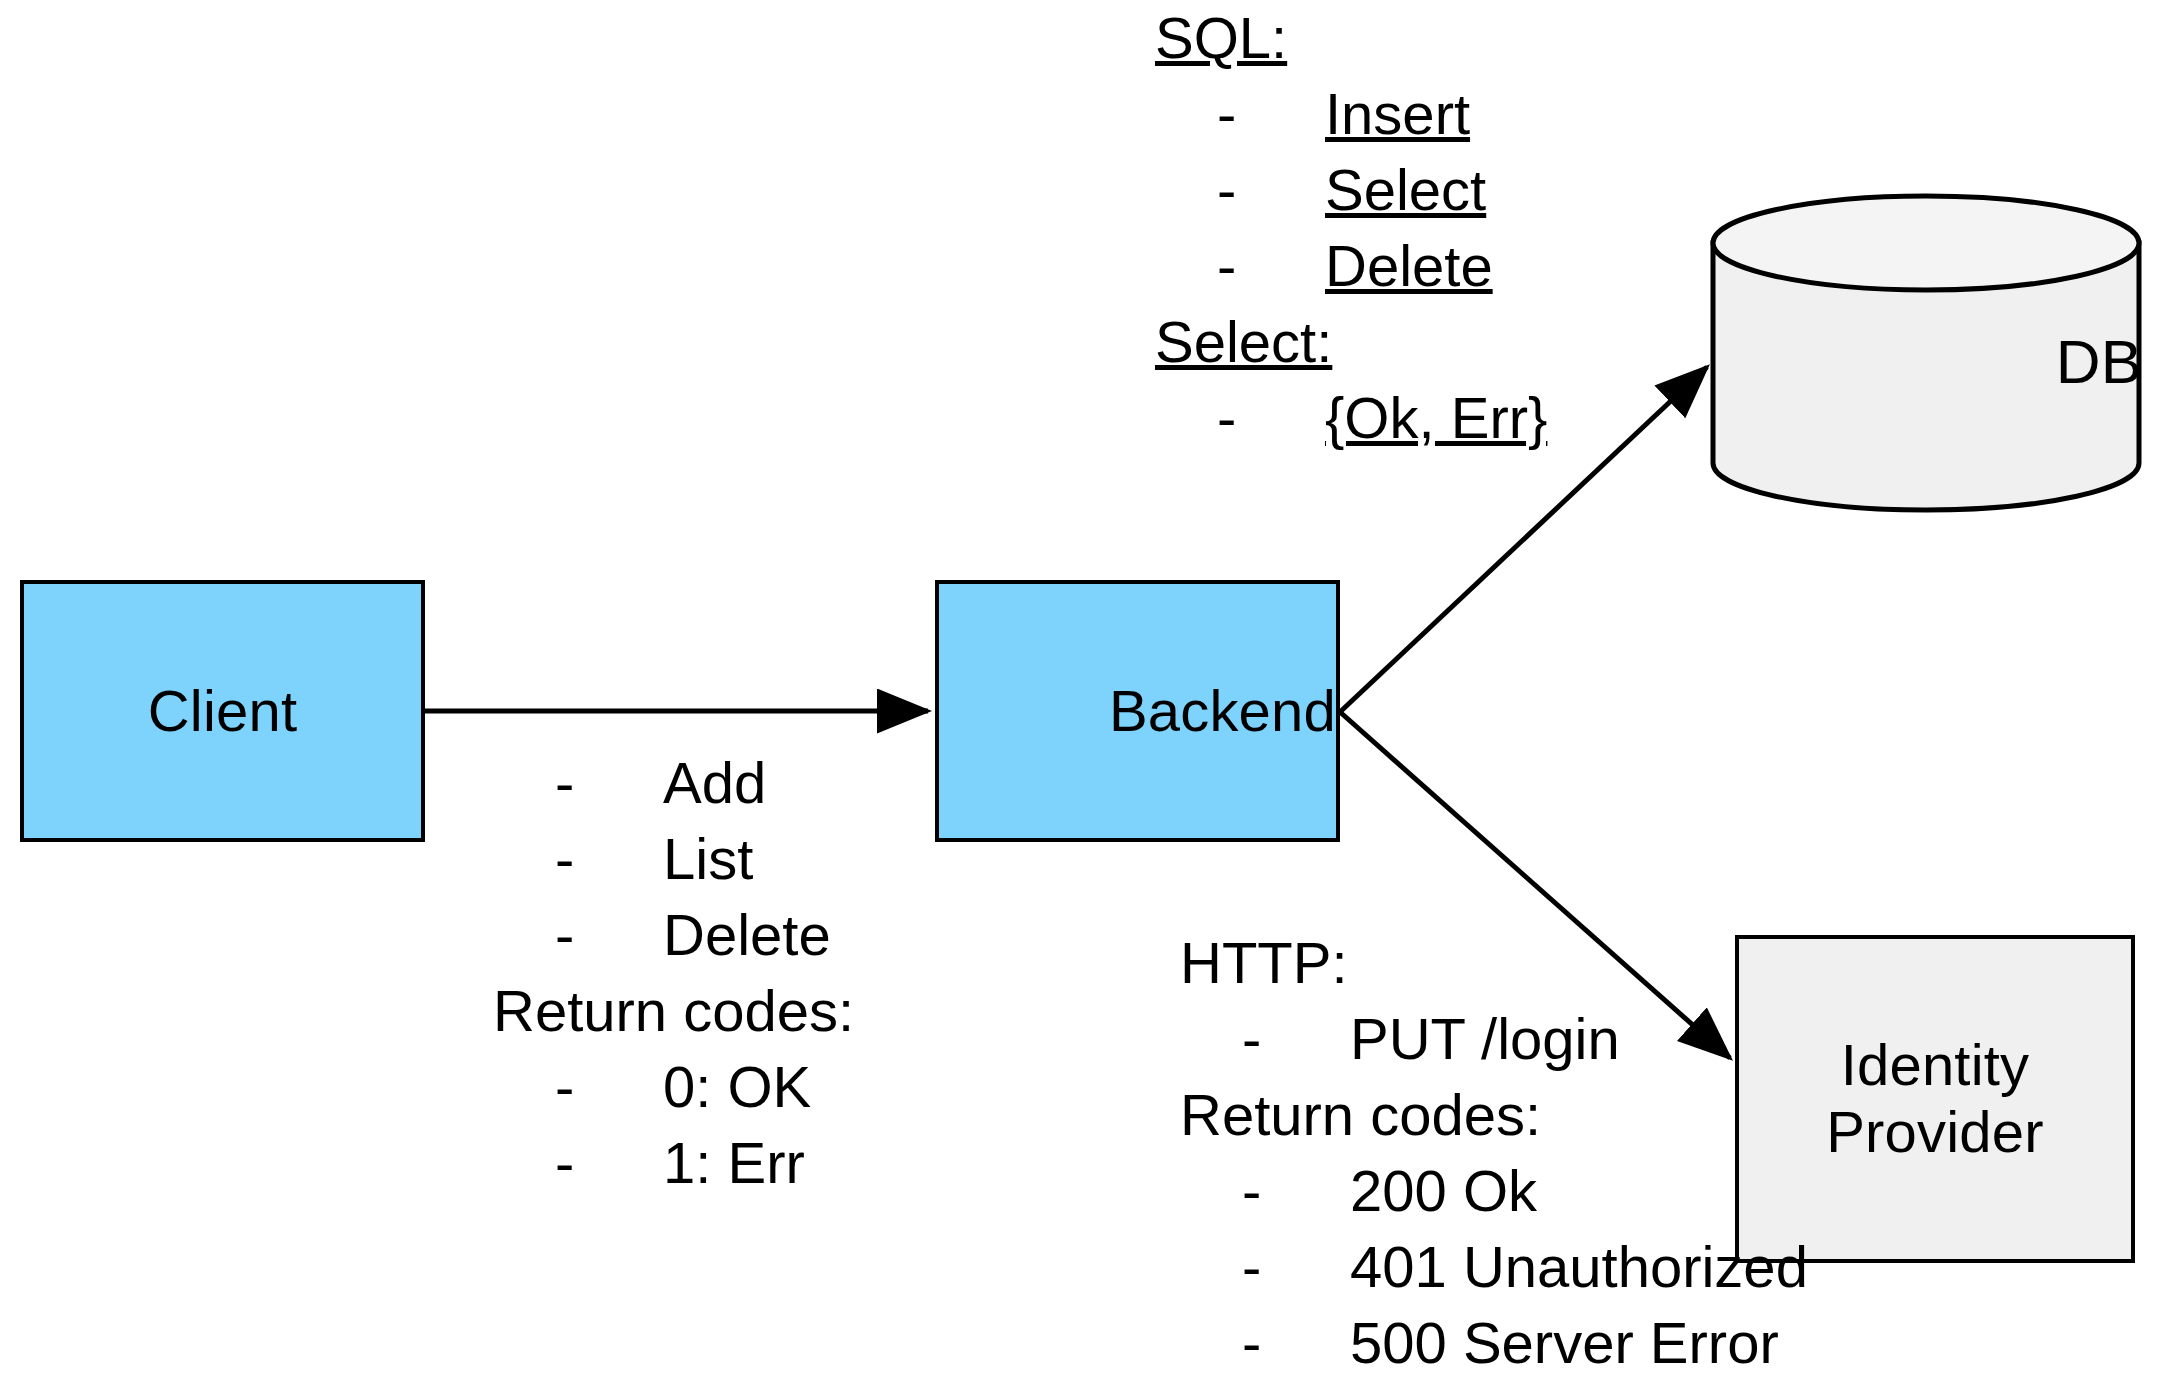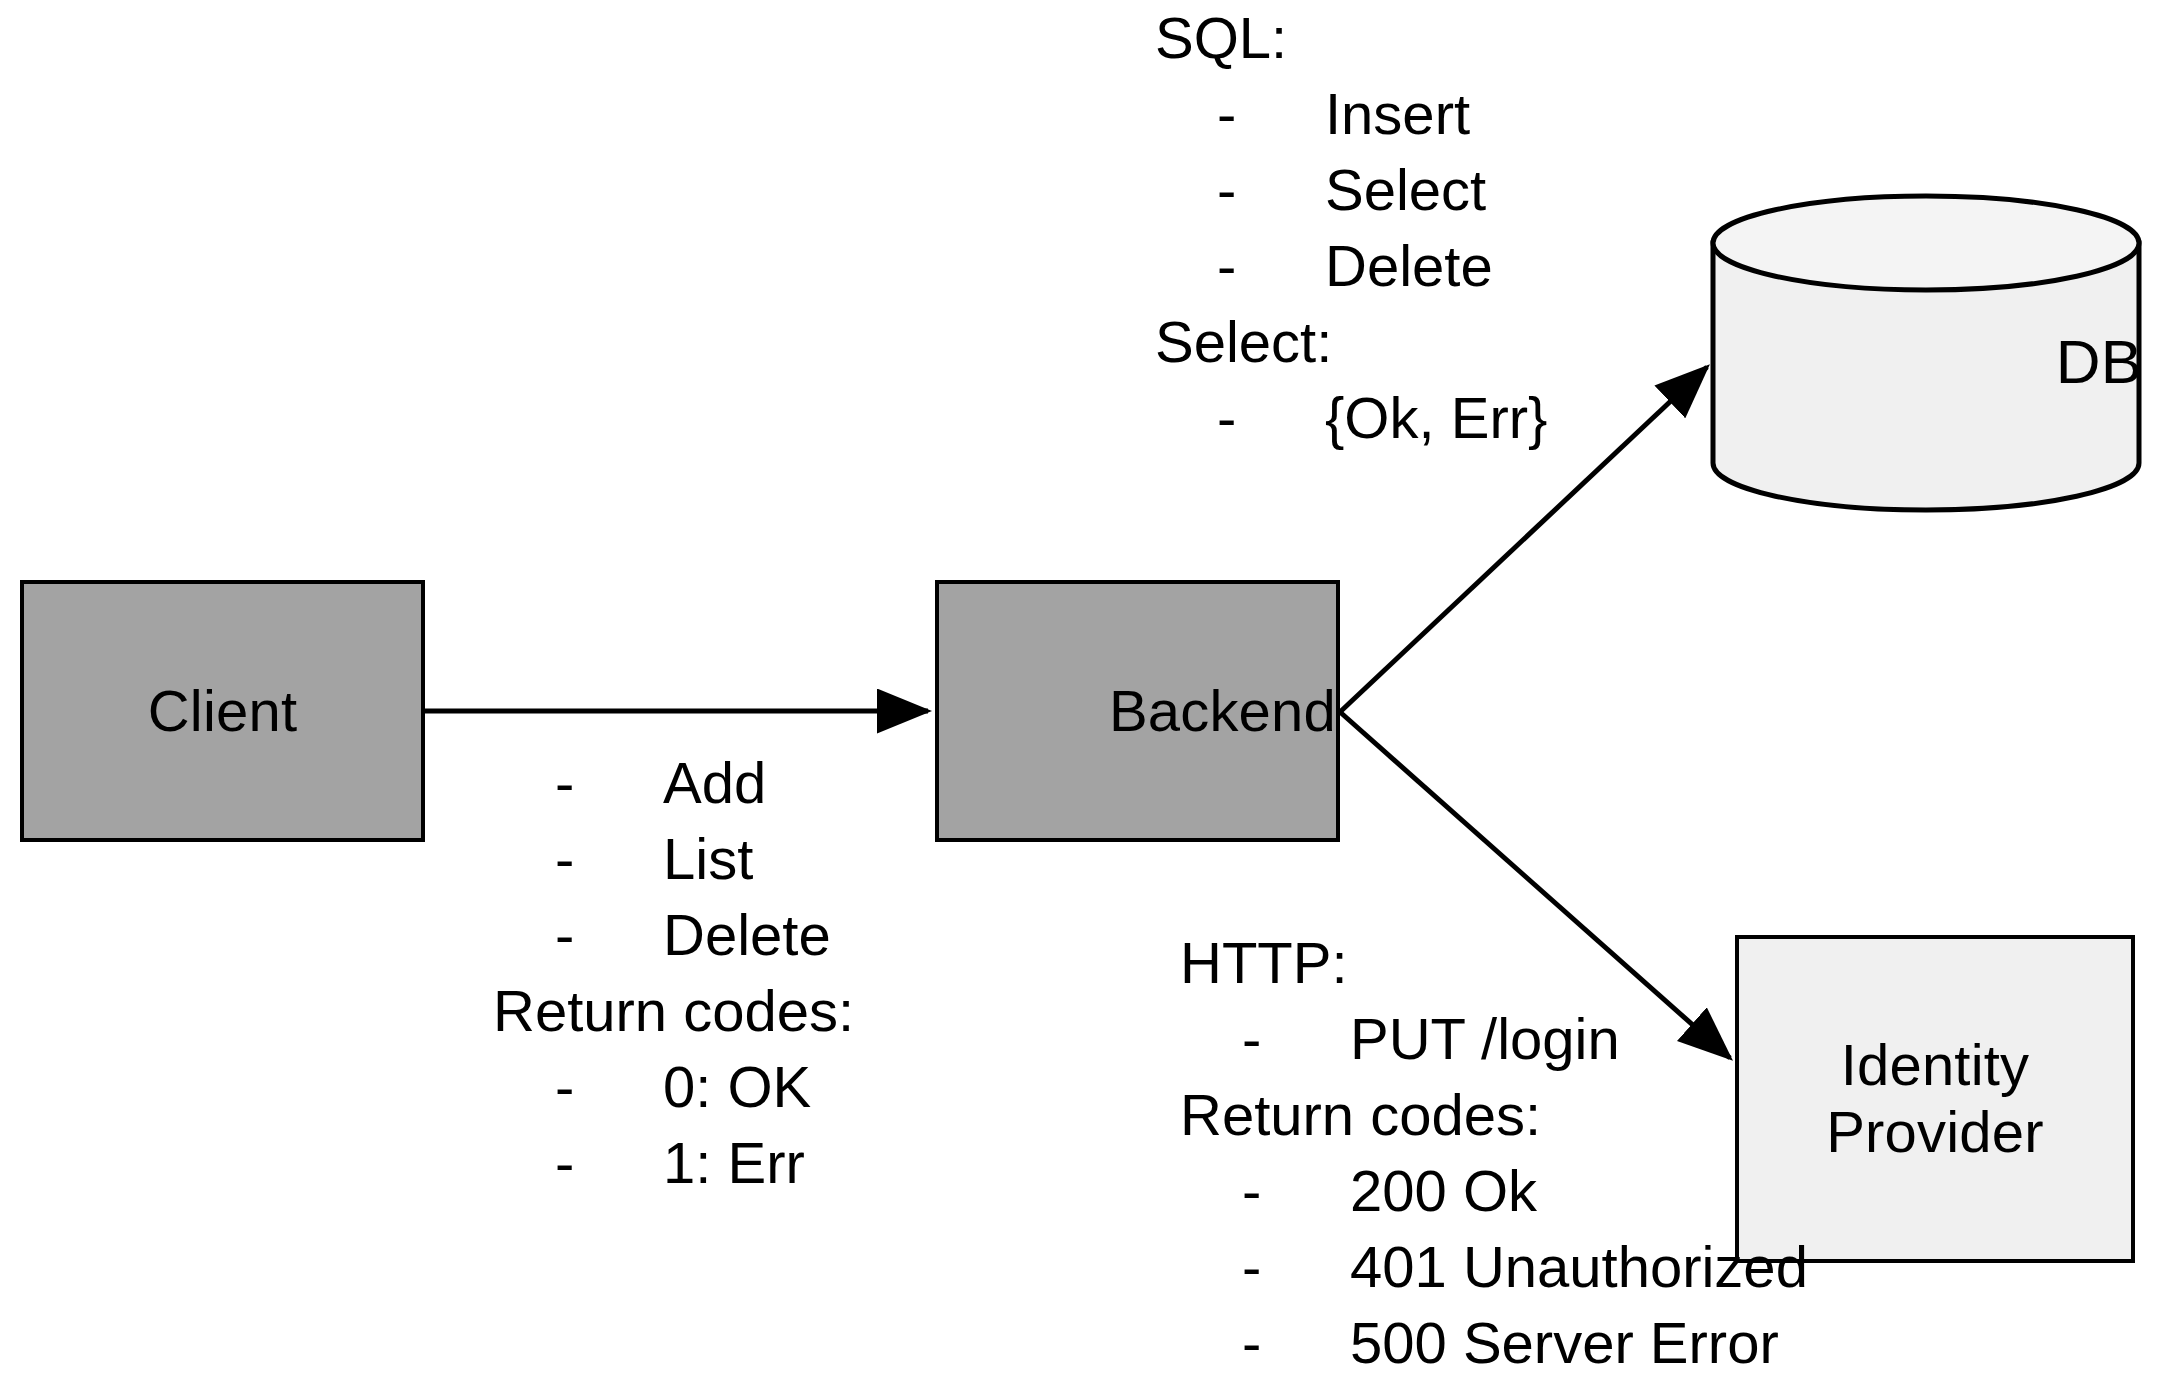--- a/index.html
+++ b/index.html
@@ -27,21 +27,21 @@
     border: 4px solid #000000;
     display: flex;
     align-items: center;
     justify-content: center;
     text-align: center;
     font-size: 58px;
     line-height: 1.15;
     letter-spacing: 0.2px;
     color: #000000;
   }
-  .node.service { background: #a3a3a3; }
+  .node.service { background: #7dd3fc; }
   .node.external { background: #f0f0f0; }
 
   #client-node   { left: 20px;   top: 580px; width: 405px; height: 262px; }
   #backend-node  { left: 935px;  top: 580px; width: 405px; height: 262px; justify-content: flex-end; }
   #idp-node      { left: 1735px; top: 935px; width: 400px; height: 328px; }
 
   
   #db-node {
     position: absolute;
     left: 1710px;
@@ -83,21 +83,21 @@
     display: block;
     position: relative;
     padding-left: 170px;
   }
   .annotation .ann-dash {
     position: absolute;
     left: 62px;
     top: 0;
   }
 
-  #sql-annotation  { left: 1155px; top: 0px; }
+  #sql-annotation  { left: 1155px; top: 0px; text-decoration: underline; }
   #rpc-annotation  { left: 493px;  top: 745px; }
   #http-annotation { left: 1180px; top: 925px; }
 </style>
 </head>
 <body>
 
 <div id="canvas">
 
   <svg id="connectors" viewBox="0 0 2178 1398" xmlns="http://www.w3.org/2000/svg">
     <defs>

